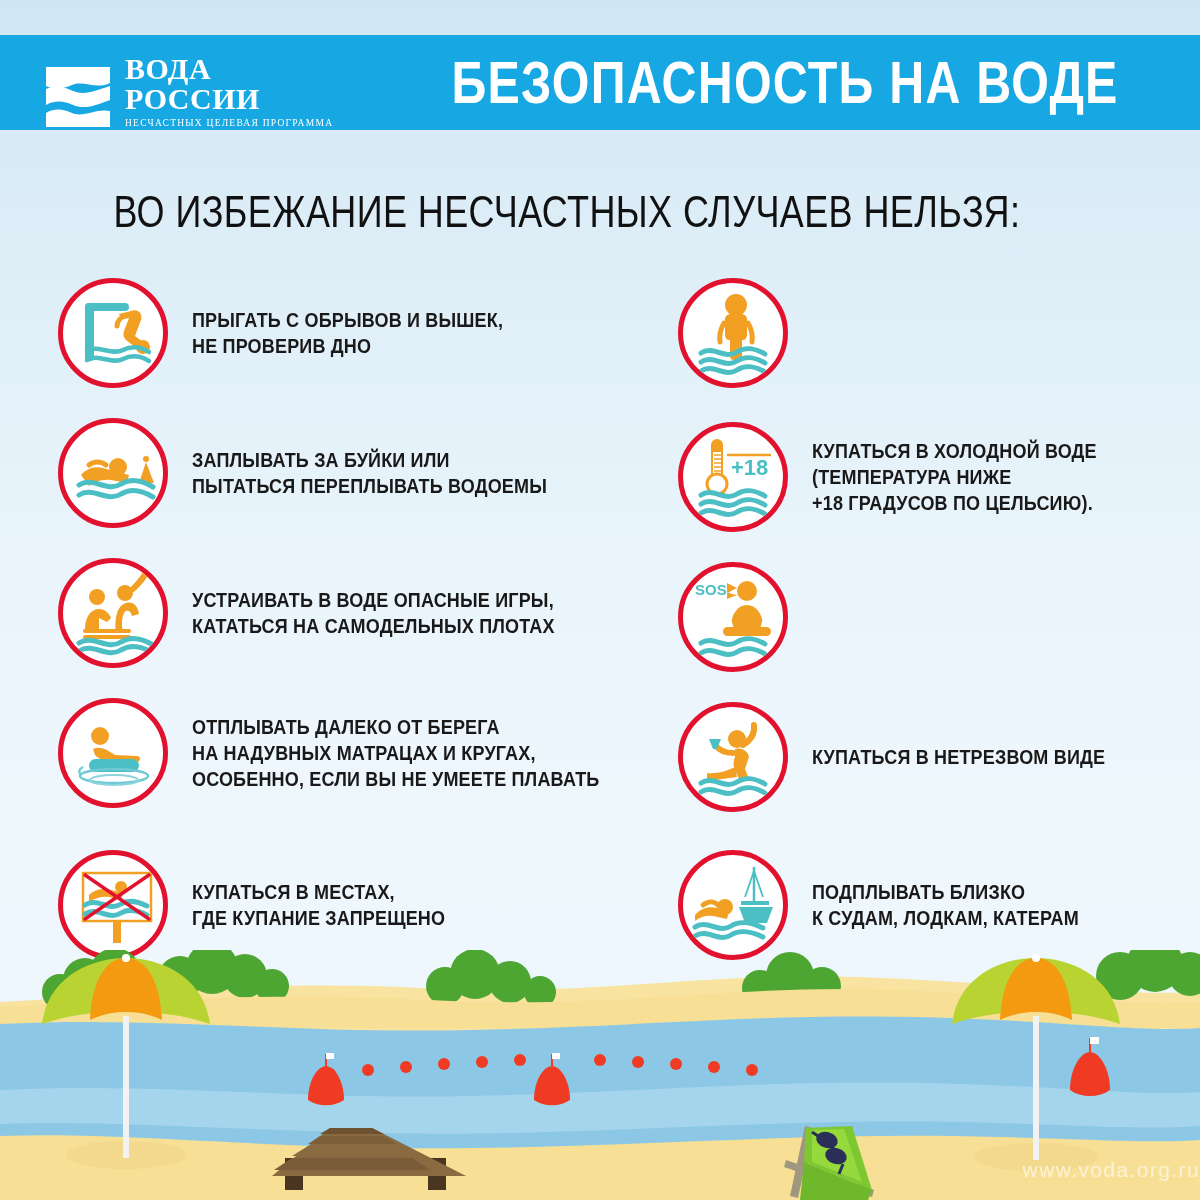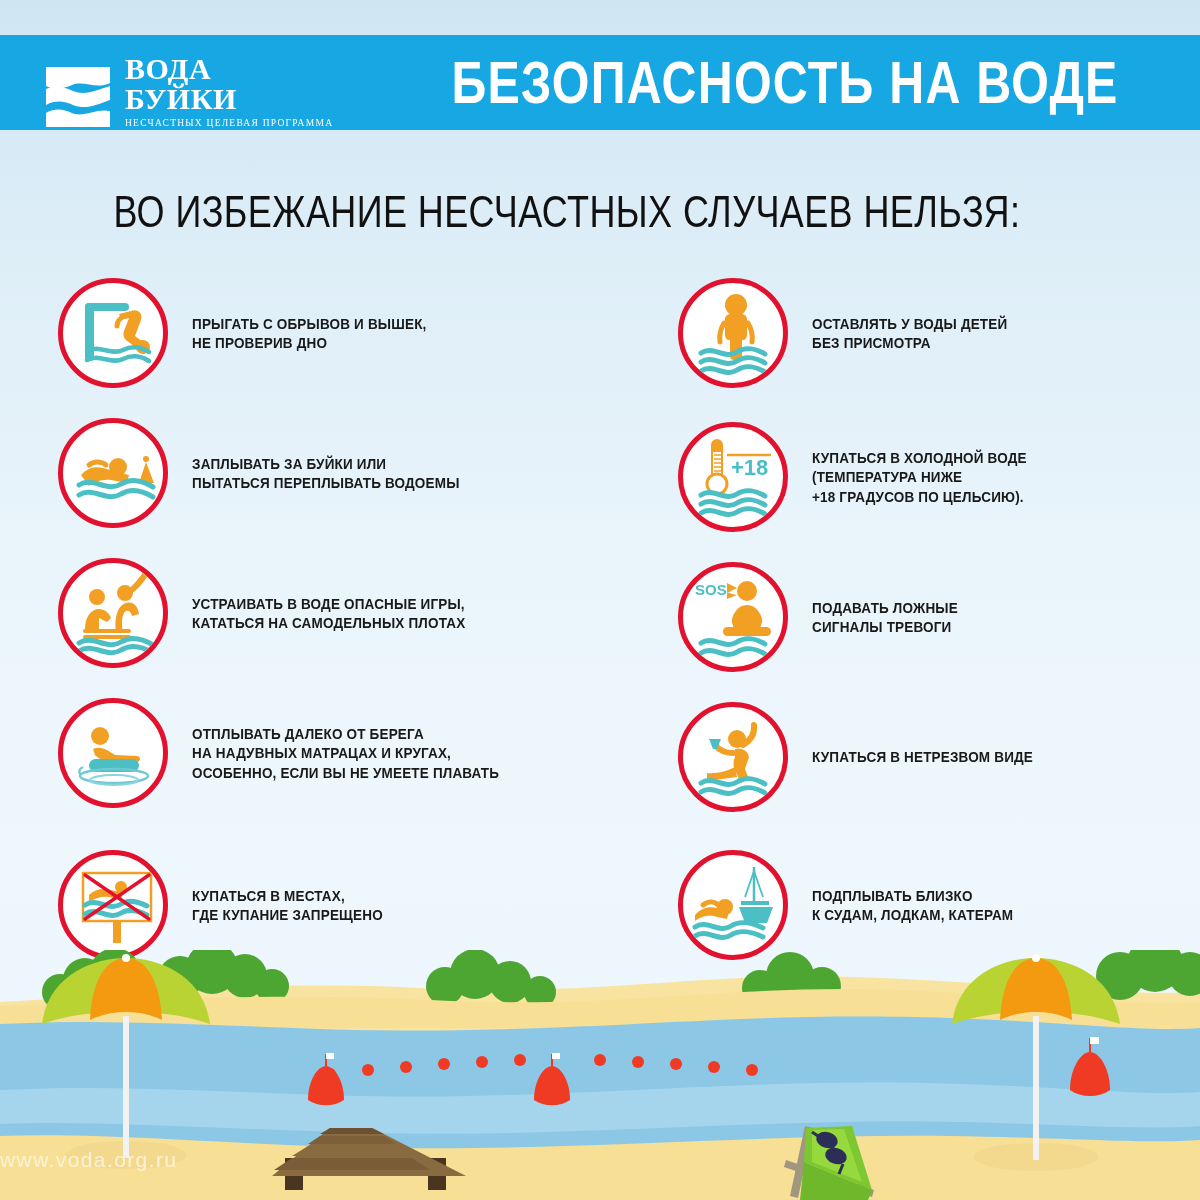--- a/index.html
+++ b/index.html
@@ -83,38 +83,38 @@
     border-radius:50%;
     background:#ffffff;
     border:5px solid #e2112e;
     display:flex; align-items:center; justify-content:flex-end;
     overflow:hidden;
   }
   .rule-badge svg { width:92px; height:92px; display:block; }
   .rule-text {
     margin-left:24px;
     color:#191919;
-    font-size:15px;
+    font-size:20px;
     font-weight:bold;
     line-height:1.30;
     letter-spacing:0.2px;
   }
   .rule-text .ln {
     display:block;
     transform:scaleX(0.90);
     transform-origin:left center;
     white-space:nowrap;
   }
 
   
   .scene { position:absolute; left:0; bottom:0; width:1200px; height:250px; }
   .scene svg { display:block; width:1200px; height:250px; }
   .site-url {
-    position:absolute; left:0; bottom:28px; width:1200px;
-    text-align:left;
+    position:absolute; left:0; bottom:18px; width:1200px;
+    text-align:right;
     color:#fdf4da;
     font-size:21px;
     letter-spacing:1.4px;
     font-weight:normal;
     opacity:0.92;
   }
 </style>
 </head>
 <body>
 
@@ -123,21 +123,21 @@
   <div class="header-band"></div>
 
   <div class="logo-wrap">
     <svg class="logo-mark" viewBox="0 0 66 62">
       <path fill="#ffffff" d="M1 1 h64 v16 c-14 7 -26 -3 -38 2 c-9 4 -17 5 -26 1 z"></path>
       <path fill="#ffffff" d="M1 23 c10 -5 18 -2 27 2 c12 5 24 -1 37 -5 v14 c-13 5 -25 10 -37 5 c-9 -4 -17 -5 -27 0 z"></path>
       <path fill="#ffffff" d="M1 47 c9 -5 17 -4 26 0 c12 5 24 -5 38 -2 v16 h-64 z"></path>
     </svg>
     <div class="logo-text-block">
       <div class="logo-l1">ВОДА</div>
-      <div class="logo-l2">БУЙКИ</div>
+      <div class="logo-l2">РОССИИ</div>
       <div class="logo-sub">НЕСЧАСТНЫХ ЦЕЛЕВАЯ ПРОГРАММА</div>
     </div>
   </div>
 
   <div class="header-title">БЕЗОПАСНОСТЬ НА ВОДЕ</div>
 
   <div class="subtitle"><span>ВО ИЗБЕЖАНИЕ НЕСЧАСТНЫХ СЛУЧАЕВ НЕЛЬЗЯ:</span></div>
 
   <div class="col col-left">
 
@@ -241,24 +241,20 @@
       <div class="rule-badge">
         <svg viewBox="0 0 92 92">
           <circle cx="45" cy="18" r="11" fill="#f2a024"></circle>
           <path d="M34 32 c0 -3 3 -5 6 -5 h10 c3 0 6 2 6 5 l0 16 c0 3 -2 5 -4 5 l-1 0 l0 16 c0 3 -2 4 -4 4 l-4 0 c-2 0 -4 -1 -4 -4 l0 -16 l-1 0 c-2 0 -4 -2 -4 -5 z" fill="#f2a024"></path>
           <path d="M33 36 c-4 7 -5 13 -4 19" stroke="#f2a024" stroke-width="5" fill="none" stroke-linecap="round"></path>
           <path d="M57 36 c4 7 5 13 4 19" stroke="#f2a024" stroke-width="5" fill="none" stroke-linecap="round"></path>
           <path d="M10 66 c12 -8 24 7 36 -1 c9 -6 20 -3 28 2" stroke="#4bbfc4" stroke-width="5" fill="none" stroke-linecap="round"></path>
           <path d="M10 75 c12 -8 24 7 36 -1 c9 -6 20 -3 28 2" stroke="#4bbfc4" stroke-width="5" fill="none" stroke-linecap="round"></path>
           <path d="M10 84 c12 -8 24 7 36 -1 c9 -6 20 -3 28 2" stroke="#4bbfc4" stroke-width="5" fill="none" stroke-linecap="round"></path>
         </svg>
-      </div>
-      <div class="rule-text">
-        <span class="ln">ОСТАВЛЯТЬ У ВОДЫ ДЕТЕЙ</span>
-        <span class="ln">БЕЗ ПРИСМОТРА</span>
       </div>
     </div>
 
     <div class="rule" style="top:144px;">
       <div class="rule-badge">
         <svg viewBox="0 0 92 92">
           <rect x="20" y="8" width="12" height="40" rx="6" fill="#f2a024"></rect>
           <rect x="21" y="20" width="10" height="28" fill="#ffffff"></rect>
           <rect x="21" y="20" width="10" height="28" fill="none" stroke="#f2a024" stroke-width="2"></rect>
           <path d="M23 24 h7 M23 28 h7 M23 32 h7 M23 36 h7 M23 40 h7" stroke="#f2a024" stroke-width="1.6"></path>
@@ -283,24 +279,20 @@
           <text x="4" y="24" font-family="Liberation Sans, sans-serif" font-size="15" font-weight="bold" fill="#4bbfc4">SOS!</text>
           <path d="M36 12 l10 5 l-10 5 z M36 22 l10 2 l-10 4 z" fill="#f2a024"></path>
           <circle cx="56" cy="20" r="10" fill="#f2a024"></circle>
           <path d="M40 56 c0 -13 7 -22 16 -22 c9 0 16 9 16 22 z" fill="#f2a024"></path>
           <path d="M40 48 c-6 4 -9 9 -8 13 l12 0 z" fill="#ffffff"></path>
           <path d="M72 48 c6 4 9 9 8 13 l-12 0 z" fill="#ffffff"></path>
           <rect x="32" y="56" width="48" height="9" rx="4.5" fill="#f2a024"></rect>
           <path d="M10 72 c12 -8 24 7 36 -1 c9 -6 20 -3 28 2" stroke="#4bbfc4" stroke-width="5" fill="none" stroke-linecap="round"></path>
           <path d="M10 82 c12 -8 24 7 36 -1 c9 -6 20 -3 28 2" stroke="#4bbfc4" stroke-width="5" fill="none" stroke-linecap="round"></path>
         </svg>
-      </div>
-      <div class="rule-text">
-        <span class="ln">ПОДАВАТЬ ЛОЖНЫЕ</span>
-        <span class="ln">СИГНАЛЫ ТРЕВОГИ</span>
       </div>
     </div>
 
     <div class="rule" style="top:424px;">
       <div class="rule-badge">
         <svg viewBox="0 0 92 92">
           <circle cx="46" cy="28" r="9" fill="#f2a024"></circle>
           <path d="M44 38 c7 -2 13 2 14 8 l-4 12 l4 10 l-8 4 l-6 -13 c-2 -5 -2 -9 0 -13 z" fill="#f2a024"></path>
           <path d="M52 34 c8 -5 12 -12 11 -20" stroke="#f2a024" stroke-width="6" fill="none" stroke-linecap="round"></path>
           <path d="M42 42 c-8 0 -14 -3 -18 -8" stroke="#f2a024" stroke-width="6" fill="none" stroke-linecap="round"></path>

